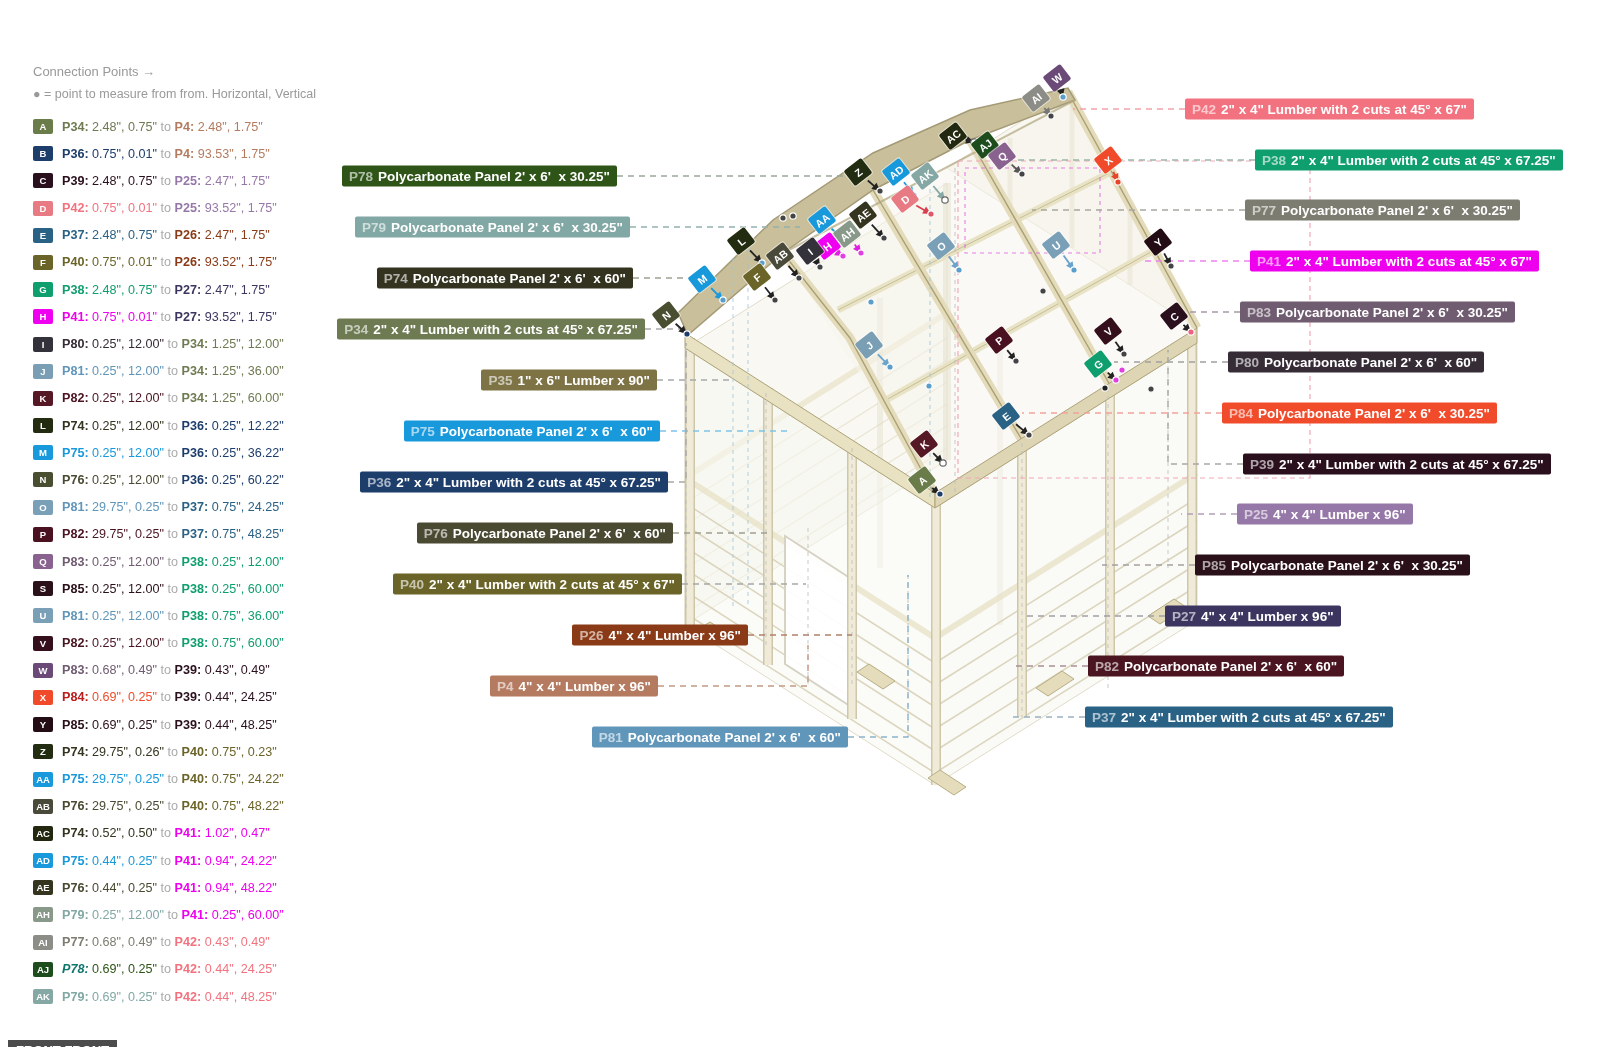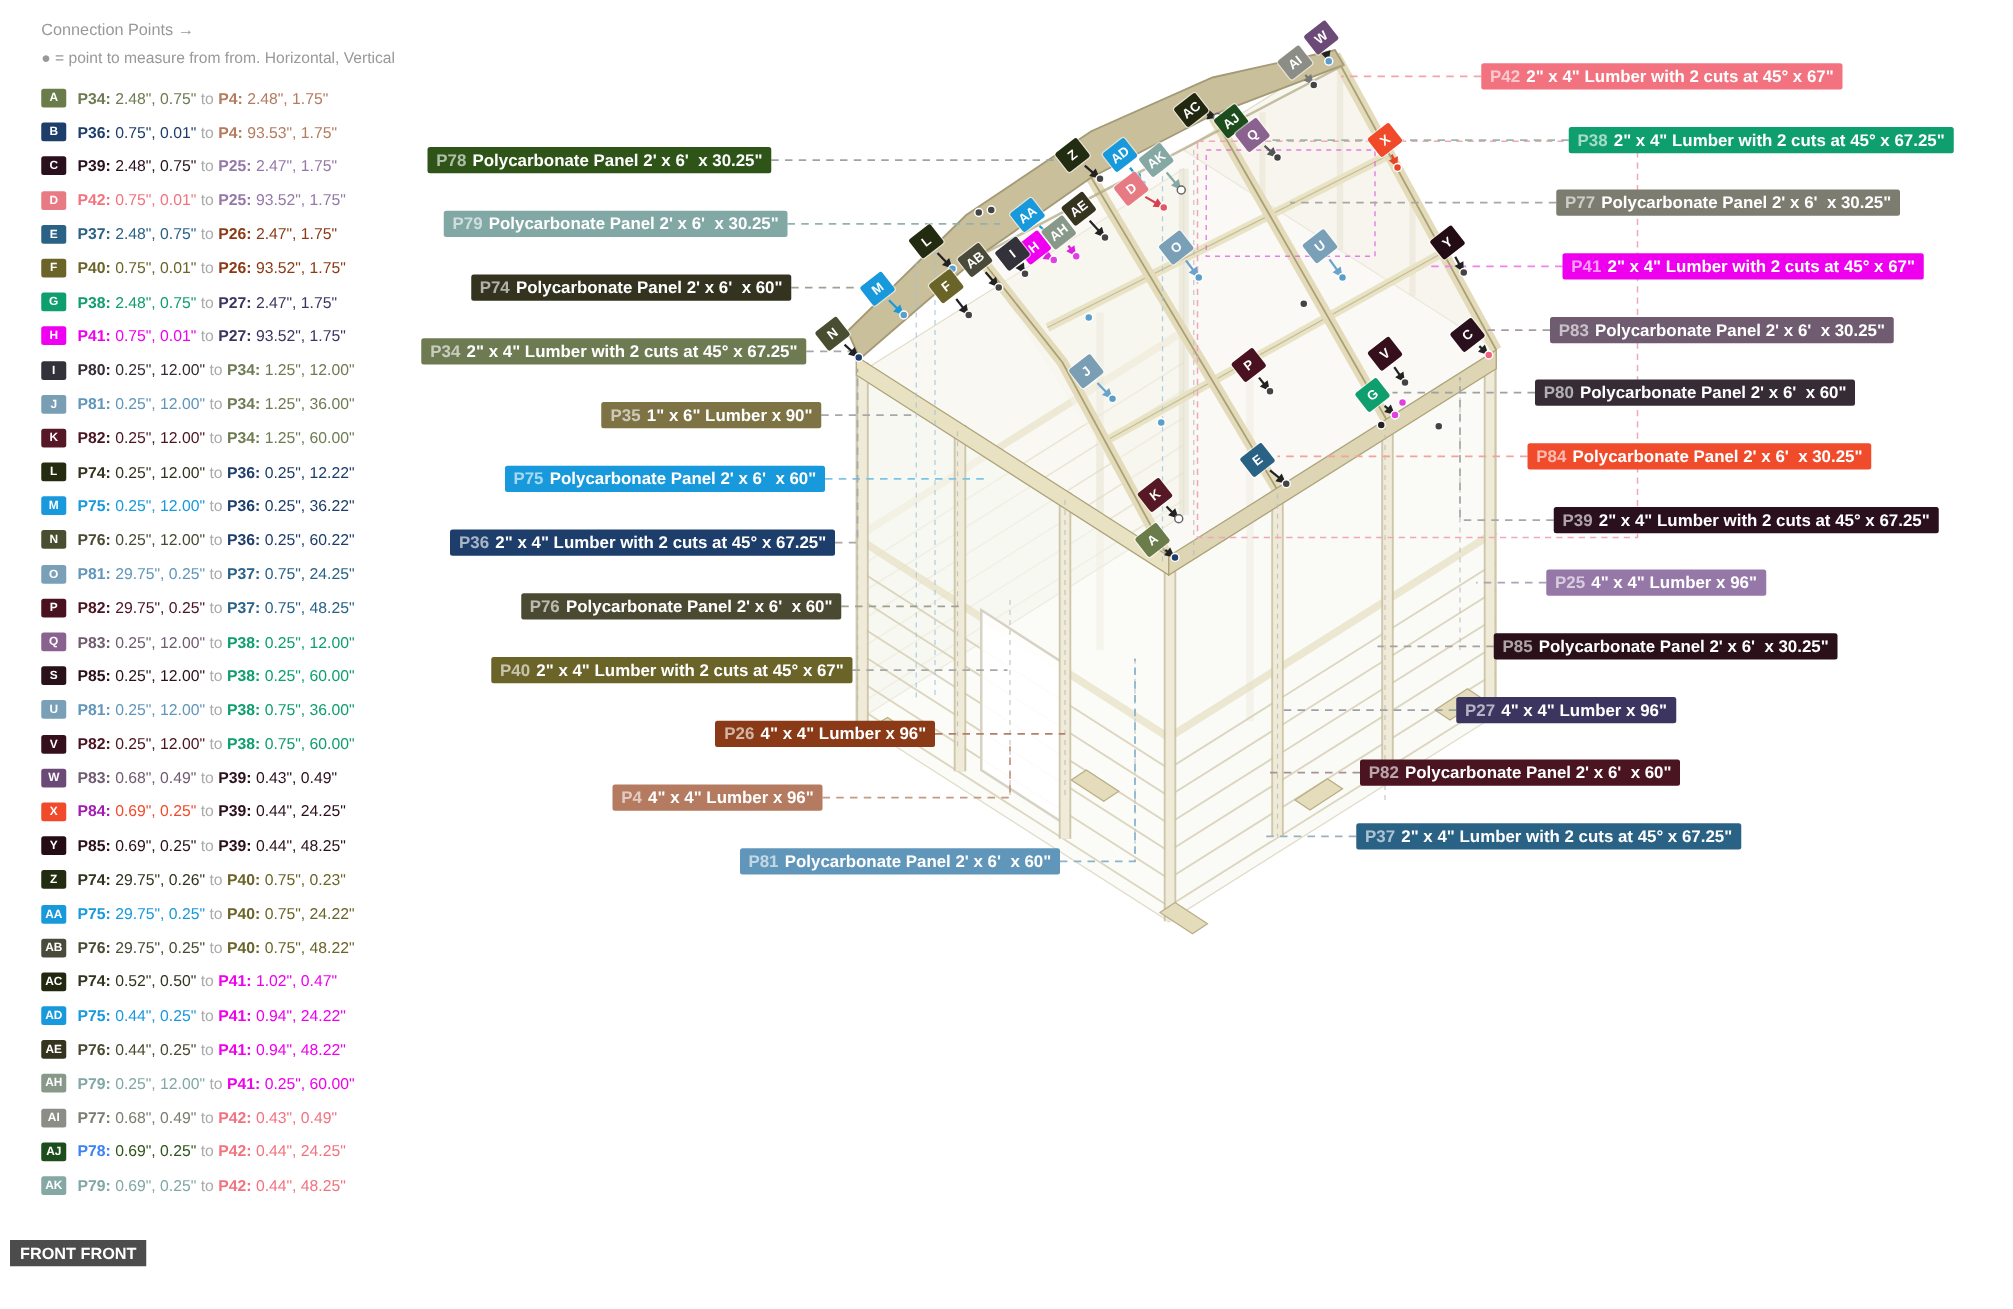--- a/index.html
+++ b/index.html
@@ -1,18 +1,18 @@
 <!DOCTYPE html>
 <html><head>
 <meta charset="utf-8">
 <style>
   html,body{margin:0;padding:0;}
   body{width:1610px;height:1047px;position:relative;background:#fff;
        font-family:"Liberation Sans","DejaVu Sans",sans-serif;overflow:hidden;}
-  #stage{position:absolute;inset:0;}
+  #stage{position:absolute;inset:0;margin-top:48px;}
   svg#draw{position:absolute;left:0;top:0;}
   
   #sidebar{position:absolute;left:33px;top:16px;width:300px;}
   #cp-title{color:#999;font-size:13px;margin-bottom:8px;}
   #cp-legend{color:#999;font-size:12.5px;margin-bottom:16px;}
   .cp-row{display:flex;align-items:center;height:19px;margin-bottom:8.2px;
           font-size:12.6px;white-space:pre;}
   .cp-chip{min-width:18px;height:15px;border-radius:2px;color:#fff;font-weight:bold;
            font-size:9.5px;display:flex;align-items:center;justify-content:center;
            margin-right:9px;padding:0 1px;}
@@ -258,31 +258,31 @@
         <div class="cp-row"><span class="cp-chip" style="background: rgb(35, 44, 16);">L</span><span class="cp-part" style="color: rgb(51, 51, 31);">P74:</span><span style="color: rgb(51, 51, 31);"> 0.25", 12.00"</span><span class="cp-to"> to </span><span class="cp-part" style="color: rgb(29, 61, 107);">P36:</span><span style="color: rgb(29, 61, 107);"> 0.25", 12.22"</span></div>
         <div class="cp-row"><span class="cp-chip" style="background: rgb(24, 153, 220);">M</span><span class="cp-part" style="color: rgb(24, 153, 220);">P75:</span><span style="color: rgb(24, 153, 220);"> 0.25", 12.00"</span><span class="cp-to"> to </span><span class="cp-part" style="color: rgb(29, 61, 107);">P36:</span><span style="color: rgb(29, 61, 107);"> 0.25", 36.22"</span></div>
         <div class="cp-row"><span class="cp-chip" style="background: rgb(74, 78, 48);">N</span><span class="cp-part" style="color: rgb(74, 74, 50);">P76:</span><span style="color: rgb(74, 74, 50);"> 0.25", 12.00"</span><span class="cp-to"> to </span><span class="cp-part" style="color: rgb(29, 61, 107);">P36:</span><span style="color: rgb(29, 61, 107);"> 0.25", 60.22"</span></div>
         <div class="cp-row"><span class="cp-chip" style="background: rgb(122, 160, 184);">O</span><span class="cp-part" style="color: rgb(96, 150, 186);">P81:</span><span style="color: rgb(96, 150, 186);"> 29.75", 0.25"</span><span class="cp-to"> to </span><span class="cp-part" style="color: rgb(42, 98, 134);">P37:</span><span style="color: rgb(42, 98, 134);"> 0.75", 24.25"</span></div>
         <div class="cp-row"><span class="cp-chip" style="background: rgb(74, 18, 32);">P</span><span class="cp-part" style="color: rgb(74, 20, 32);">P82:</span><span style="color: rgb(74, 20, 32);"> 29.75", 0.25"</span><span class="cp-to"> to </span><span class="cp-part" style="color: rgb(42, 98, 134);">P37:</span><span style="color: rgb(42, 98, 134);"> 0.75", 48.25"</span></div>
         <div class="cp-row"><span class="cp-chip" style="background: rgb(138, 98, 144);">Q</span><span class="cp-part" style="color: rgb(112, 92, 112);">P83:</span><span style="color: rgb(112, 92, 112);"> 0.25", 12.00"</span><span class="cp-to"> to </span><span class="cp-part" style="color: rgb(15, 158, 110);">P38:</span><span style="color: rgb(15, 158, 110);"> 0.25", 12.00"</span></div>
         <div class="cp-row"><span class="cp-chip" style="background: rgb(42, 16, 24);">S</span><span class="cp-part" style="color: rgb(42, 16, 24);">P85:</span><span style="color: rgb(42, 16, 24);"> 0.25", 12.00"</span><span class="cp-to"> to </span><span class="cp-part" style="color: rgb(15, 158, 110);">P38:</span><span style="color: rgb(15, 158, 110);"> 0.25", 60.00"</span></div>
         <div class="cp-row"><span class="cp-chip" style="background: rgb(122, 160, 184);">U</span><span class="cp-part" style="color: rgb(96, 150, 186);">P81:</span><span style="color: rgb(96, 150, 186);"> 0.25", 12.00"</span><span class="cp-to"> to </span><span class="cp-part" style="color: rgb(15, 158, 110);">P38:</span><span style="color: rgb(15, 158, 110);"> 0.75", 36.00"</span></div>
         <div class="cp-row"><span class="cp-chip" style="background: rgb(53, 16, 28);">V</span><span class="cp-part" style="color: rgb(74, 20, 32);">P82:</span><span style="color: rgb(74, 20, 32);"> 0.25", 12.00"</span><span class="cp-to"> to </span><span class="cp-part" style="color: rgb(15, 158, 110);">P38:</span><span style="color: rgb(15, 158, 110);"> 0.75", 60.00"</span></div>
         <div class="cp-row"><span class="cp-chip" style="background: rgb(107, 74, 120);">W</span><span class="cp-part" style="color: rgb(112, 92, 112);">P83:</span><span style="color: rgb(112, 92, 112);"> 0.68", 0.49"</span><span class="cp-to"> to </span><span class="cp-part" style="color: rgb(42, 15, 28);">P39:</span><span style="color: rgb(42, 15, 28);"> 0.43", 0.49"</span></div>
-        <div class="cp-row"><span class="cp-chip" style="background: rgb(240, 74, 42);">X</span><span class="cp-part" style="color: #a21caf;">P84:</span><span style="color: rgb(240, 76, 44);"> 0.69", 0.25"</span><span class="cp-to"> to </span><span class="cp-part" style="color: rgb(42, 15, 28);">P39:</span><span style="color: rgb(42, 15, 28);"> 0.44", 24.25"</span></div>
+        <div class="cp-row"><span class="cp-chip" style="background: rgb(240, 74, 42);">X</span><span class="cp-part" style="color: #b91c1c;">P84:</span><span style="color: rgb(240, 76, 44);"> 0.69", 0.25"</span><span class="cp-to"> to </span><span class="cp-part" style="color: rgb(42, 15, 28);">P39:</span><span style="color: rgb(42, 15, 28);"> 0.44", 24.25"</span></div>
         <div class="cp-row"><span class="cp-chip" style="background: rgb(36, 12, 20);">Y</span><span class="cp-part" style="color: rgb(42, 16, 24);">P85:</span><span style="color: rgb(42, 16, 24);"> 0.69", 0.25"</span><span class="cp-to"> to </span><span class="cp-part" style="color: rgb(42, 15, 28);">P39:</span><span style="color: rgb(42, 15, 28);"> 0.44", 48.25"</span></div>
         <div class="cp-row"><span class="cp-chip" style="background: rgb(34, 44, 16);">Z</span><span class="cp-part" style="color: rgb(51, 51, 31);">P74:</span><span style="color: rgb(51, 51, 31);"> 29.75", 0.26"</span><span class="cp-to"> to </span><span class="cp-part" style="color: rgb(107, 100, 40);">P40:</span><span style="color: rgb(107, 100, 40);"> 0.75", 0.23"</span></div>
         <div class="cp-row"><span class="cp-chip" style="background: rgb(24, 153, 220);">AA</span><span class="cp-part" style="color: rgb(24, 153, 220);">P75:</span><span style="color: rgb(24, 153, 220);"> 29.75", 0.25"</span><span class="cp-to"> to </span><span class="cp-part" style="color: rgb(107, 100, 40);">P40:</span><span style="color: rgb(107, 100, 40);"> 0.75", 24.22"</span></div>
         <div class="cp-row"><span class="cp-chip" style="background: rgb(74, 74, 58);">AB</span><span class="cp-part" style="color: rgb(74, 74, 50);">P76:</span><span style="color: rgb(74, 74, 50);"> 29.75", 0.25"</span><span class="cp-to"> to </span><span class="cp-part" style="color: rgb(107, 100, 40);">P40:</span><span style="color: rgb(107, 100, 40);"> 0.75", 48.22"</span></div>
         <div class="cp-row"><span class="cp-chip" style="background: rgb(34, 40, 15);">AC</span><span class="cp-part" style="color: rgb(51, 51, 31);">P74:</span><span style="color: rgb(51, 51, 31);"> 0.52", 0.50"</span><span class="cp-to"> to </span><span class="cp-part" style="color: rgb(238, 0, 238);">P41:</span><span style="color: rgb(238, 0, 238);"> 1.02", 0.47"</span></div>
         <div class="cp-row"><span class="cp-chip" style="background: rgb(24, 153, 220);">AD</span><span class="cp-part" style="color: rgb(24, 153, 220);">P75:</span><span style="color: rgb(24, 153, 220);"> 0.44", 0.25"</span><span class="cp-to"> to </span><span class="cp-part" style="color: rgb(238, 0, 238);">P41:</span><span style="color: rgb(238, 0, 238);"> 0.94", 24.22"</span></div>
         <div class="cp-row"><span class="cp-chip" style="background: rgb(53, 53, 31);">AE</span><span class="cp-part" style="color: rgb(74, 74, 50);">P76:</span><span style="color: rgb(74, 74, 50);"> 0.44", 0.25"</span><span class="cp-to"> to </span><span class="cp-part" style="color: rgb(238, 0, 238);">P41:</span><span style="color: rgb(238, 0, 238);"> 0.94", 48.22"</span></div>
         <div class="cp-row"><span class="cp-chip" style="background: rgb(136, 153, 138);">AH</span><span class="cp-part" style="color: rgb(129, 168, 164);">P79:</span><span style="color: rgb(129, 168, 164);"> 0.25", 12.00"</span><span class="cp-to"> to </span><span class="cp-part" style="color: rgb(238, 0, 238);">P41:</span><span style="color: rgb(238, 0, 238);"> 0.25", 60.00"</span></div>
         <div class="cp-row"><span class="cp-chip" style="background: rgb(141, 141, 136);">AI</span><span class="cp-part" style="color: rgb(124, 124, 112);">P77:</span><span style="color: rgb(124, 124, 112);"> 0.68", 0.49"</span><span class="cp-to"> to </span><span class="cp-part" style="color: rgb(242, 115, 127);">P42:</span><span style="color: rgb(242, 115, 127);"> 0.43", 0.49"</span></div>
-        <div class="cp-row"><span class="cp-chip" style="background: rgb(29, 77, 29);">AJ</span><span class="cp-part" style="color: #3b82f6;">P78:</span><span style="color: rgb(46, 84, 24);"> 0.69", 0.25"</span><span class="cp-to"> to </span><span class="cp-part" style="color: rgb(242, 115, 127);">P42:</span><span style="color: rgb(242, 115, 127);"> 0.44", 24.25"</span></div>
+        <div class="cp-row"><span class="cp-chip" style="background: rgb(29, 77, 29);">AJ</span><span class="cp-part" style="color: #0f766e; font-style: italic;">P78:</span><span style="color: rgb(46, 84, 24);"> 0.69", 0.25"</span><span class="cp-to"> to </span><span class="cp-part" style="color: rgb(242, 115, 127);">P42:</span><span style="color: rgb(242, 115, 127);"> 0.44", 24.25"</span></div>
         <div class="cp-row"><span class="cp-chip" style="background: rgb(133, 168, 165);">AK</span><span class="cp-part" style="color: rgb(129, 168, 164);">P79:</span><span style="color: rgb(129, 168, 164);"> 0.69", 0.25"</span><span class="cp-to"> to </span><span class="cp-part" style="color: rgb(242, 115, 127);">P42:</span><span style="color: rgb(242, 115, 127);"> 0.44", 48.25"</span></div>
       </div>
   </div>
 
   <div id="overlay">
       <div class="plabel" style="background: rgb(46, 84, 24); right: 993px; top: 128px;"><span class="pid">P78</span><span class="ptext">Polycarbonate Panel 2' x 6'  x 30.25"</span></div>
       <div class="plabel" style="background: rgb(129, 168, 164); right: 980px; top: 179px;"><span class="pid">P79</span><span class="ptext">Polycarbonate Panel 2' x 6'  x 30.25"</span></div>
       <div class="plabel" style="background: rgb(51, 51, 31); right: 977px; top: 230px;"><span class="pid">P74</span><span class="ptext">Polycarbonate Panel 2' x 6'  x 60"</span></div>
       <div class="plabel" style="background: rgb(110, 123, 82); right: 965px; top: 281px;"><span class="pid">P34</span><span class="ptext">2" x 4" Lumber with 2 cuts at 45° x 67.25"</span></div>
       <div class="plabel" style="background: rgb(125, 115, 69); right: 953px; top: 332px;"><span class="pid">P35</span><span class="ptext">1" x 6" Lumber x 90"</span></div>

